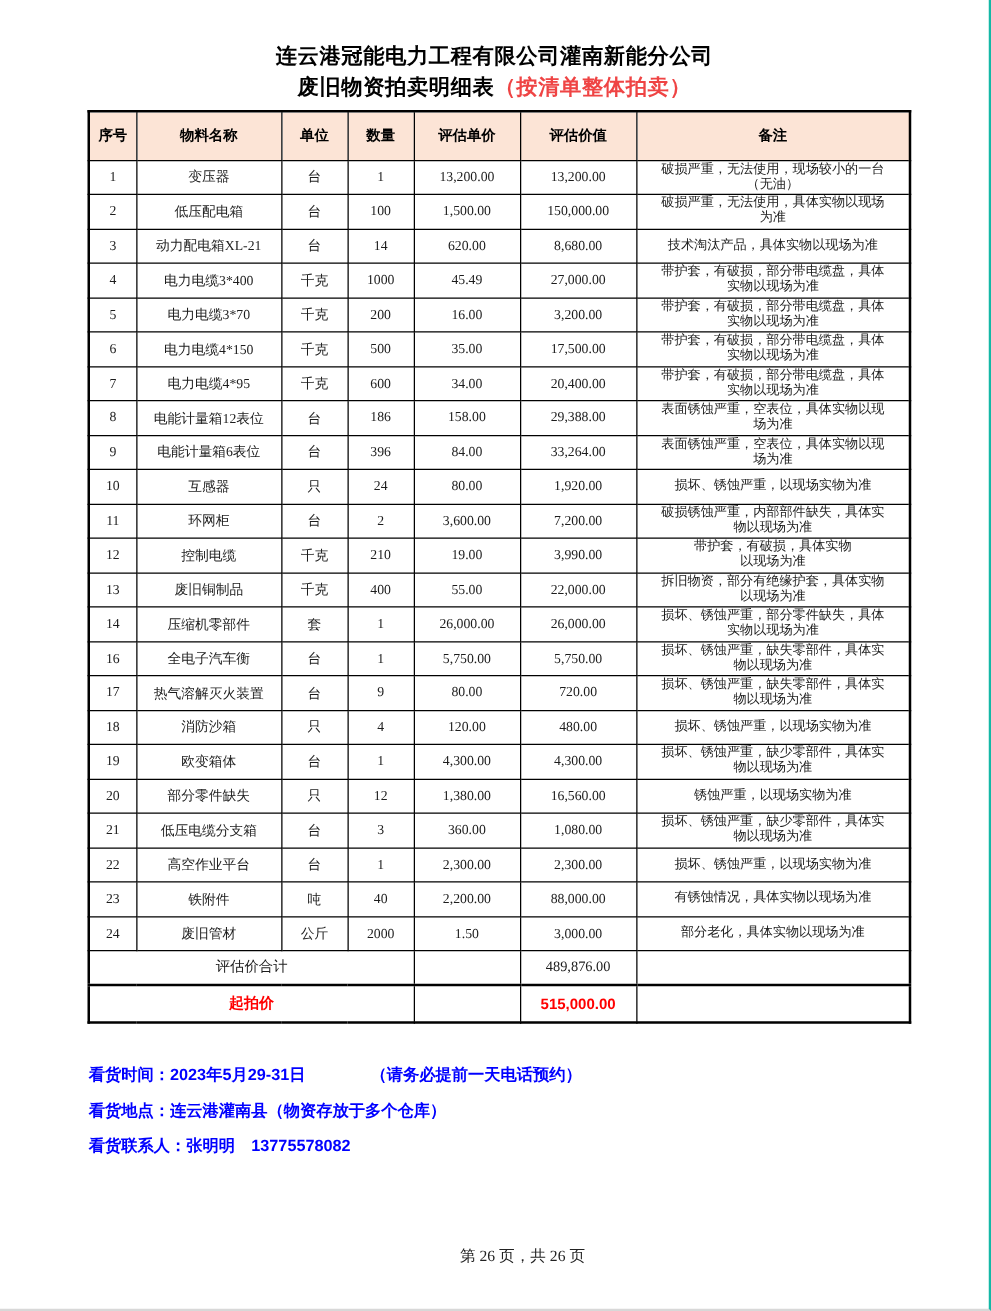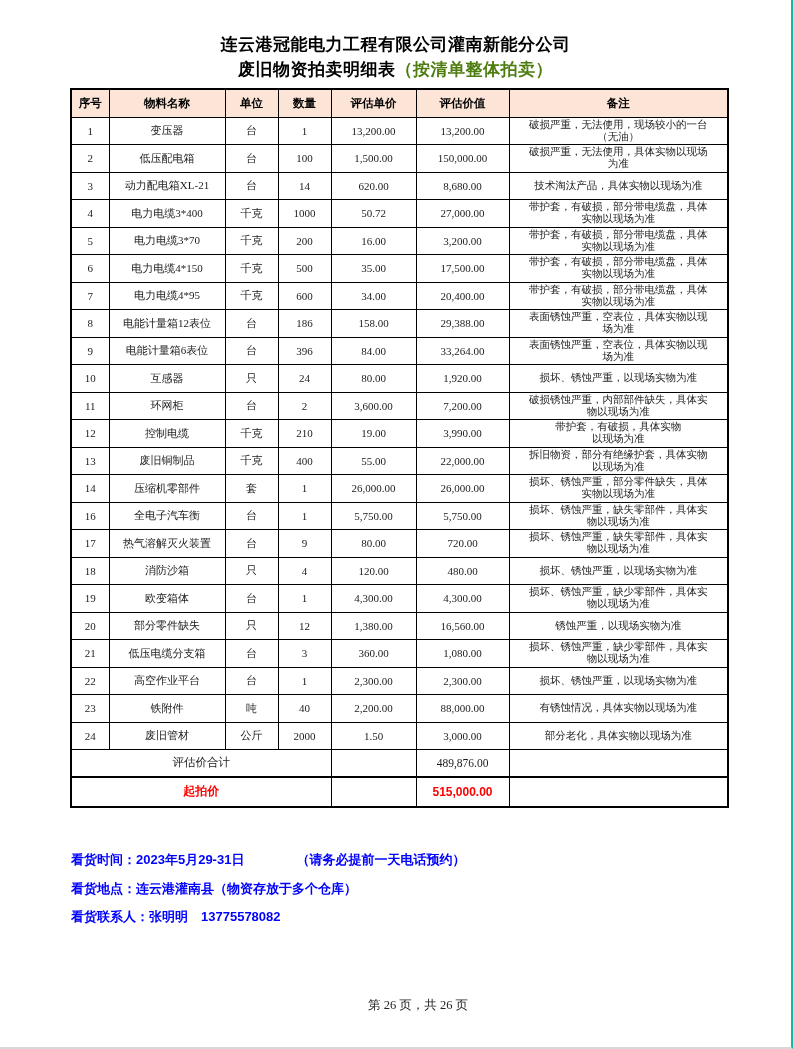--- a/index.html
+++ b/index.html
@@ -12,32 +12,32 @@
   .title-line1 {
     position:absolute; top:33px; left:0; width:100%; text-align:center;
     font-family:"Liberation Sans","DejaVu Sans",sans-serif;
     font-weight:bold; font-size:17px; color:#000; letter-spacing:0.5px;
   }
   .title-line2 {
     position:absolute; top:58px; left:0; width:100%; text-align:center;
     font-family:"Liberation Sans","DejaVu Sans",sans-serif;
     font-weight:bold; font-size:17px; color:#000; letter-spacing:0.5px;
   }
-  .title-highlight { color:#4d7c0f; }
+  .title-highlight { color:#ef4444; }
 
   table.detail-table {
     position:absolute; top:88px; left:70px; width:657px;
     border-collapse:collapse; table-layout:fixed;
     border:2px solid #000;
   }
   .detail-table th, .detail-table td {
     border:1px solid #000; text-align:center; vertical-align:middle;
     overflow:hidden; padding:0 2px; color:#1c1c1c;
   }
-  .detail-table thead tr { height:28px; }
+  .detail-table thead tr { height:39px; }
   .detail-table th {
     background:#fce4d6;
     font-family:"Liberation Sans","DejaVu Sans",sans-serif;
     font-weight:bold; font-size:11.5px; color:#000;
   }
   .detail-table tbody tr.data-row { height:27.5px; }
   .detail-table td { font-size:11px; }
   .detail-table td.cell-remark {
     font-size:10.5px; line-height:12px; white-space:pre-line;
   }
@@ -121,21 +121,21 @@
           <td class="cell-qty">14</td>
           <td class="cell-price">620.00</td>
           <td class="cell-value">8,680.00</td>
           <td class="cell-remark">技术淘汰产品，具体实物以现场为准</td>
         </tr>
         <tr class="data-row">
           <td class="cell-seq">4</td>
           <td class="cell-name">电力电缆3*400</td>
           <td class="cell-unit">千克</td>
           <td class="cell-qty">1000</td>
-          <td class="cell-price">50.72</td>
+          <td class="cell-price">45.49</td>
           <td class="cell-value">27,000.00</td>
           <td class="cell-remark">带护套，有破损，部分带电缆盘，具体
 实物以现场为准</td>
         </tr>
         <tr class="data-row">
           <td class="cell-seq">5</td>
           <td class="cell-name">电力电缆3*70</td>
           <td class="cell-unit">千克</td>
           <td class="cell-qty">200</td>
           <td class="cell-price">16.00</td>

